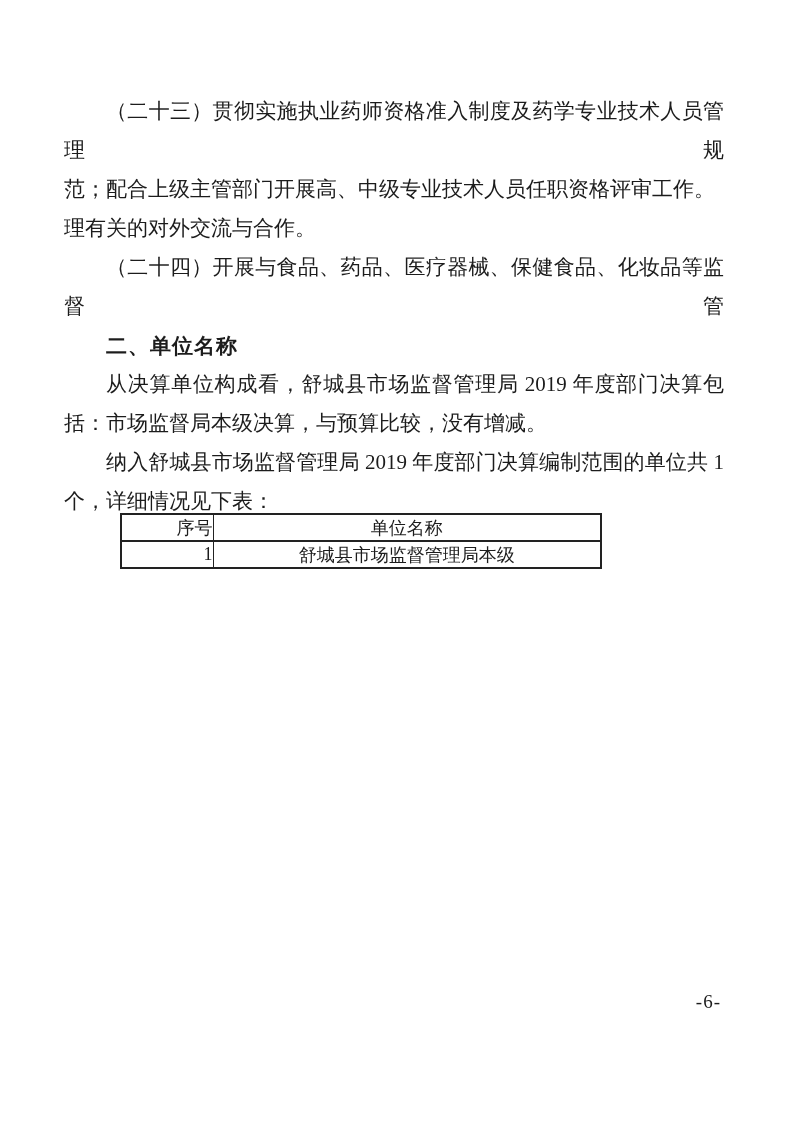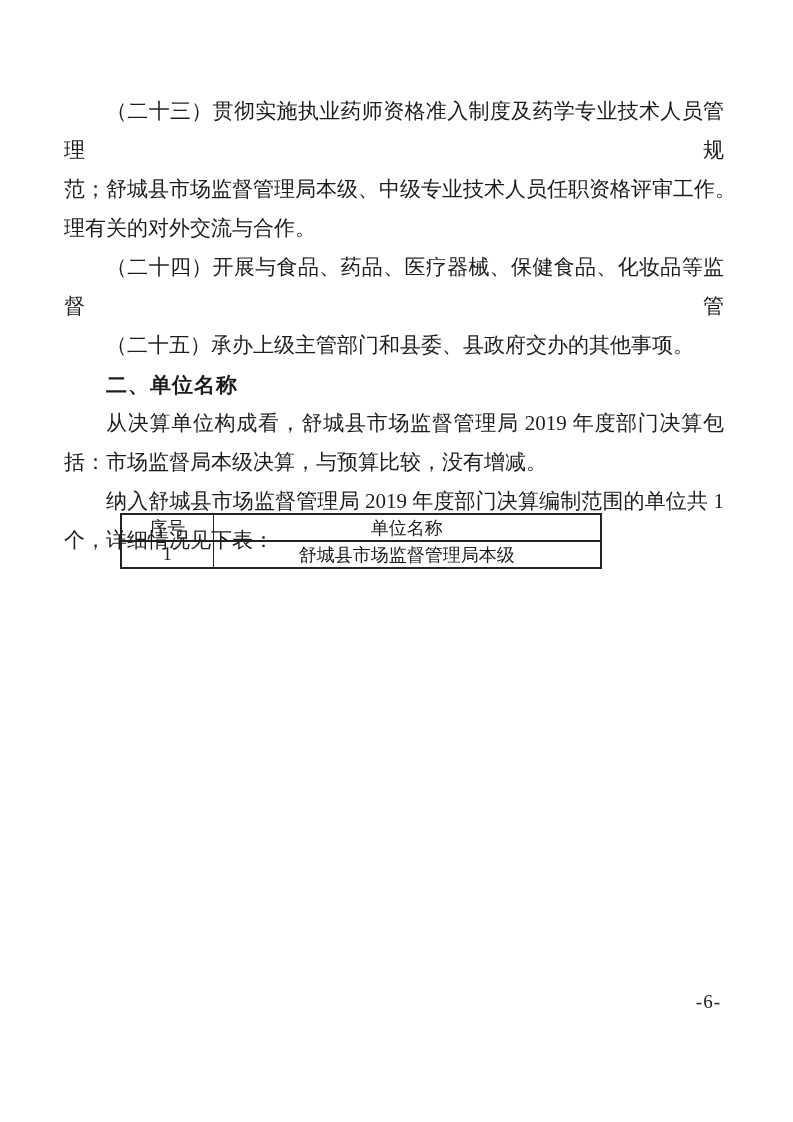--- a/index.html
+++ b/index.html
@@ -50,44 +50,43 @@
     color: #1c1c1c;
   }
   table.unit-table th, table.unit-table td {
     border: 1px solid #222222;
     height: 27px;
     font-weight: normal;
     padding: 0;
   }
   table.unit-table { border: 2px solid #222222; }
   table.unit-table thead th { border-bottom: 2px solid #222222; }
-  .col-index { width: 92px; text-align: center; }
+  .col-index { width: 92px; text-align: right; }
   .col-name-header { text-align: center; border-radius: 7px; }
   .col-name-cell { text-align: center; padding-left: 12px; }
 
   .page-number {
     position: absolute;
     top: 991px;
     right: 72px;
     font-size: 19px;
     color: #1c1c1c;
     letter-spacing: 1px;
   }
 </style>
 </head>
 <body>
 
 <div class="page">
 
   <div class="body-text">
     <div class="line indent wrapfill">（二十三）贯彻实施执业药师资格准入制度及药学专业技术人员管理规</div>
-    <div class="line">范；舒城县市场监督管理局本级、中级专业技术人员任职资格评审工作。</div>
+    <div class="line">范；配合上级主管部门开展高、中级专业技术人员任职资格评审工作。</div>
     <div class="line">理有关的对外交流与合作。</div>
     <div class="line indent wrapfill">（二十四）开展与食品、药品、医疗器械、保健食品、化妆品等监督管</div>
-    <div class="line indent">（二十五）承办上级主管部门和县委、县政府交办的其他事项。</div>
     <div class="line indent heading">二、单位名称</div>
     <div class="line indent wrapfill">从决算单位构成看，舒城县市场监督管理局 2019 年度部门决算包</div>
     <div class="line">括：市场监督局本级决算，与预算比较，没有增减。</div>
     <div class="line indent wrapfill">纳入舒城县市场监督管理局 2019 年度部门决算编制范围的单位共 1</div>
     <div class="line">个，详细情况见下表：</div>
   </div>
 
   <table class="unit-table">
     <thead>
       <tr>

